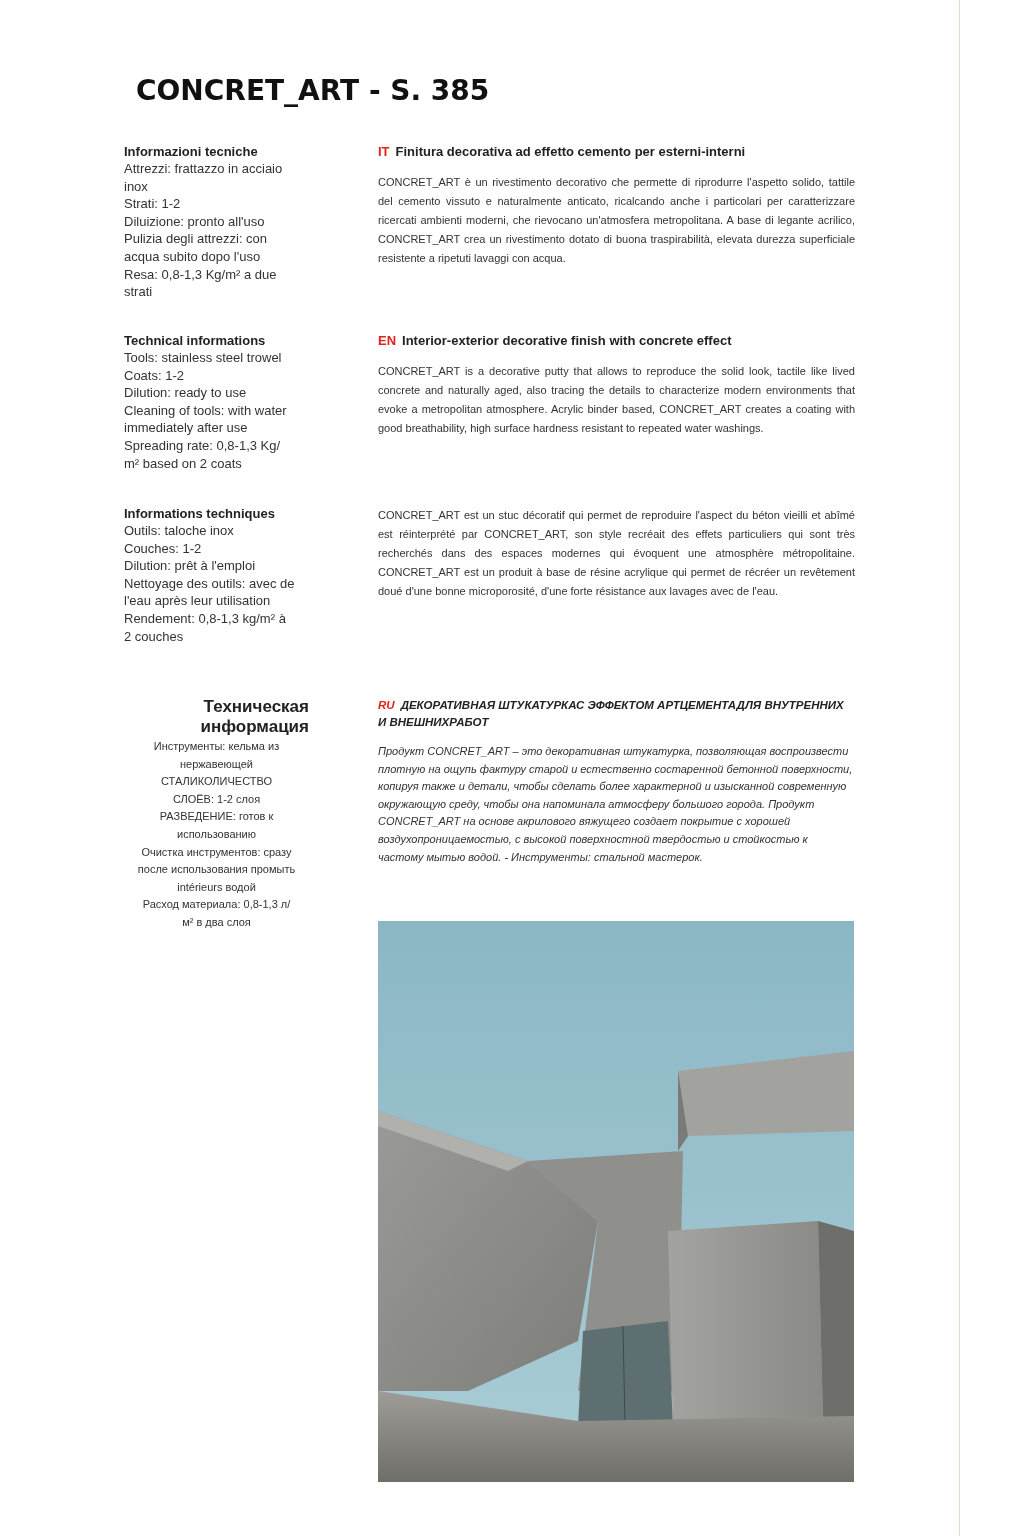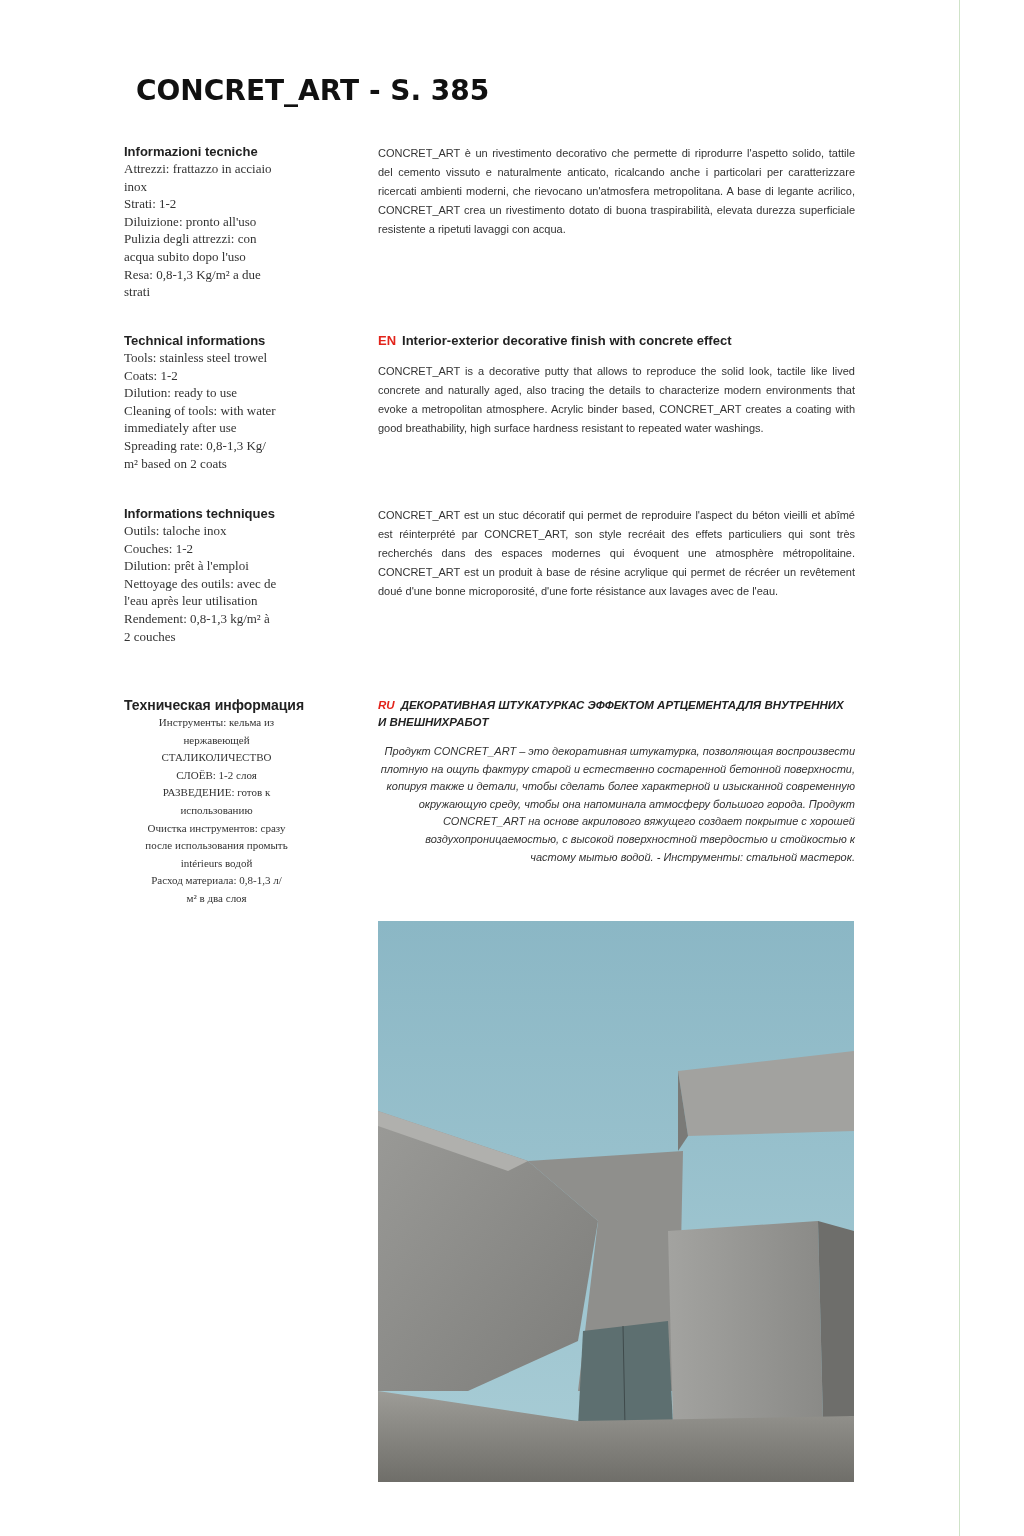--- a/index.html
+++ b/index.html
@@ -7,29 +7,29 @@
       width: 1024px; height: 1536px; background: #ffffff; position: relative; overflow: hidden;
       font-family: "Liberation Sans", sans-serif; color: #1e1e1e;
     }
     .edge-line { position: absolute; left: 959px; top: 0; width: 1px; height: 1536px; background: #cfe3c8; }
     .title {
       position: absolute; left: 124px; top: 62px; margin: 12px;
       font-family: "DejaVu Sans", sans-serif; font-size: 28px; font-weight: bold; letter-spacing: 0px; color: #111;
     }
     .left-block { position: absolute; left: 124px; width: 185px; }
     .left-block h3 { margin: 0 0 1px 0; font-size: 13px; font-weight: bold; color: #222; }
-    .left-block .line { font-size: 13px; line-height: 17.6px; color: #333; font-family: Liberation Serif, serif; }
-    .left-block.ru h3 { font-size: 14px; }
+    .left-block .line { font-size: 13px; line-height: 17.6px; color: #333; }
+    .left-block.ru h3 { font-size: 17px; text-align: right; }
     .left-block.ru .line { font-size: 11px; line-height: 17.6px; text-align: center; }
     .right-block { position: absolute; left: 378px; width: 477px; }
     .right-block h2 { margin: 0 0 14px 0; font-size: 13px; font-weight: bold; color: #222; }
     .right-block h2 .lang { color: #e2231a; margin-right: 6px; }
     .right-block p { margin: 0; font-size: 11px; line-height: 19px; text-align: justify; color: #333; }
     .right-block.ru h2 { font-size: 11.5px; line-height: 17px; margin-bottom: 12px; }
-    .right-block.ru p { font-size: 11px; line-height: 17.6px; text-align: right; }
+    .right-block.ru p { font-size: 11px; line-height: 17.6px; text-align: left; }
     .photo { position: absolute; left: 378px; top: 921px; width: 476px; height: 561px; overflow: hidden; }
     .photo svg { display: block; }
   </style>
 </head>
 <body>
 
 <div class="edge-line"></div>
 
 <h1 class="title">CONCRET_ART - S. 385</h1>
 
@@ -84,20 +84,23 @@
       <div class="line">использованию</div>
       <div class="line">Очистка инструментов: сразу</div>
       <div class="line">после использования промыть</div>
       <div class="line">intérieurs водой</div>
       <div class="line">Расход материала: 0,8-1,3 л/</div>
       <div class="line">м² в два слоя</div>
     </div>
 </div>
 
 <div class="right-block" style="top:144px;">
+  <h2>
+    <span class="lang">IT</span><span>Finitura decorativa ad effetto cemento per esterni-interni</span>
+  </h2>
   <p>CONCRET_ART è un rivestimento decorativo che permette di riprodurre l'aspetto solido, tattile del cemento vissuto e naturalmente anticato, ricalcando anche i particolari per caratterizzare ricercati ambienti moderni, che rievocano un'atmosfera metropolitana. A base di legante acrilico, CONCRET_ART crea un rivestimento dotato di buona traspirabilità, elevata durezza superficiale resistente a ripetuti lavaggi con acqua.</p>
 </div>
 
 <div class="right-block" style="top:333px;">
   <h2>
     <span class="lang">EN</span><span>Interior-exterior decorative finish with concrete effect</span>
   </h2>
   <p>CONCRET_ART is a decorative putty that allows to reproduce the solid look, tactile like lived concrete and naturally aged, also tracing the details to characterize modern environments that evoke a metropolitan atmosphere. Acrylic binder based, CONCRET_ART creates a coating with good breathability, high surface hardness resistant to repeated water washings.</p>
 </div>
 

